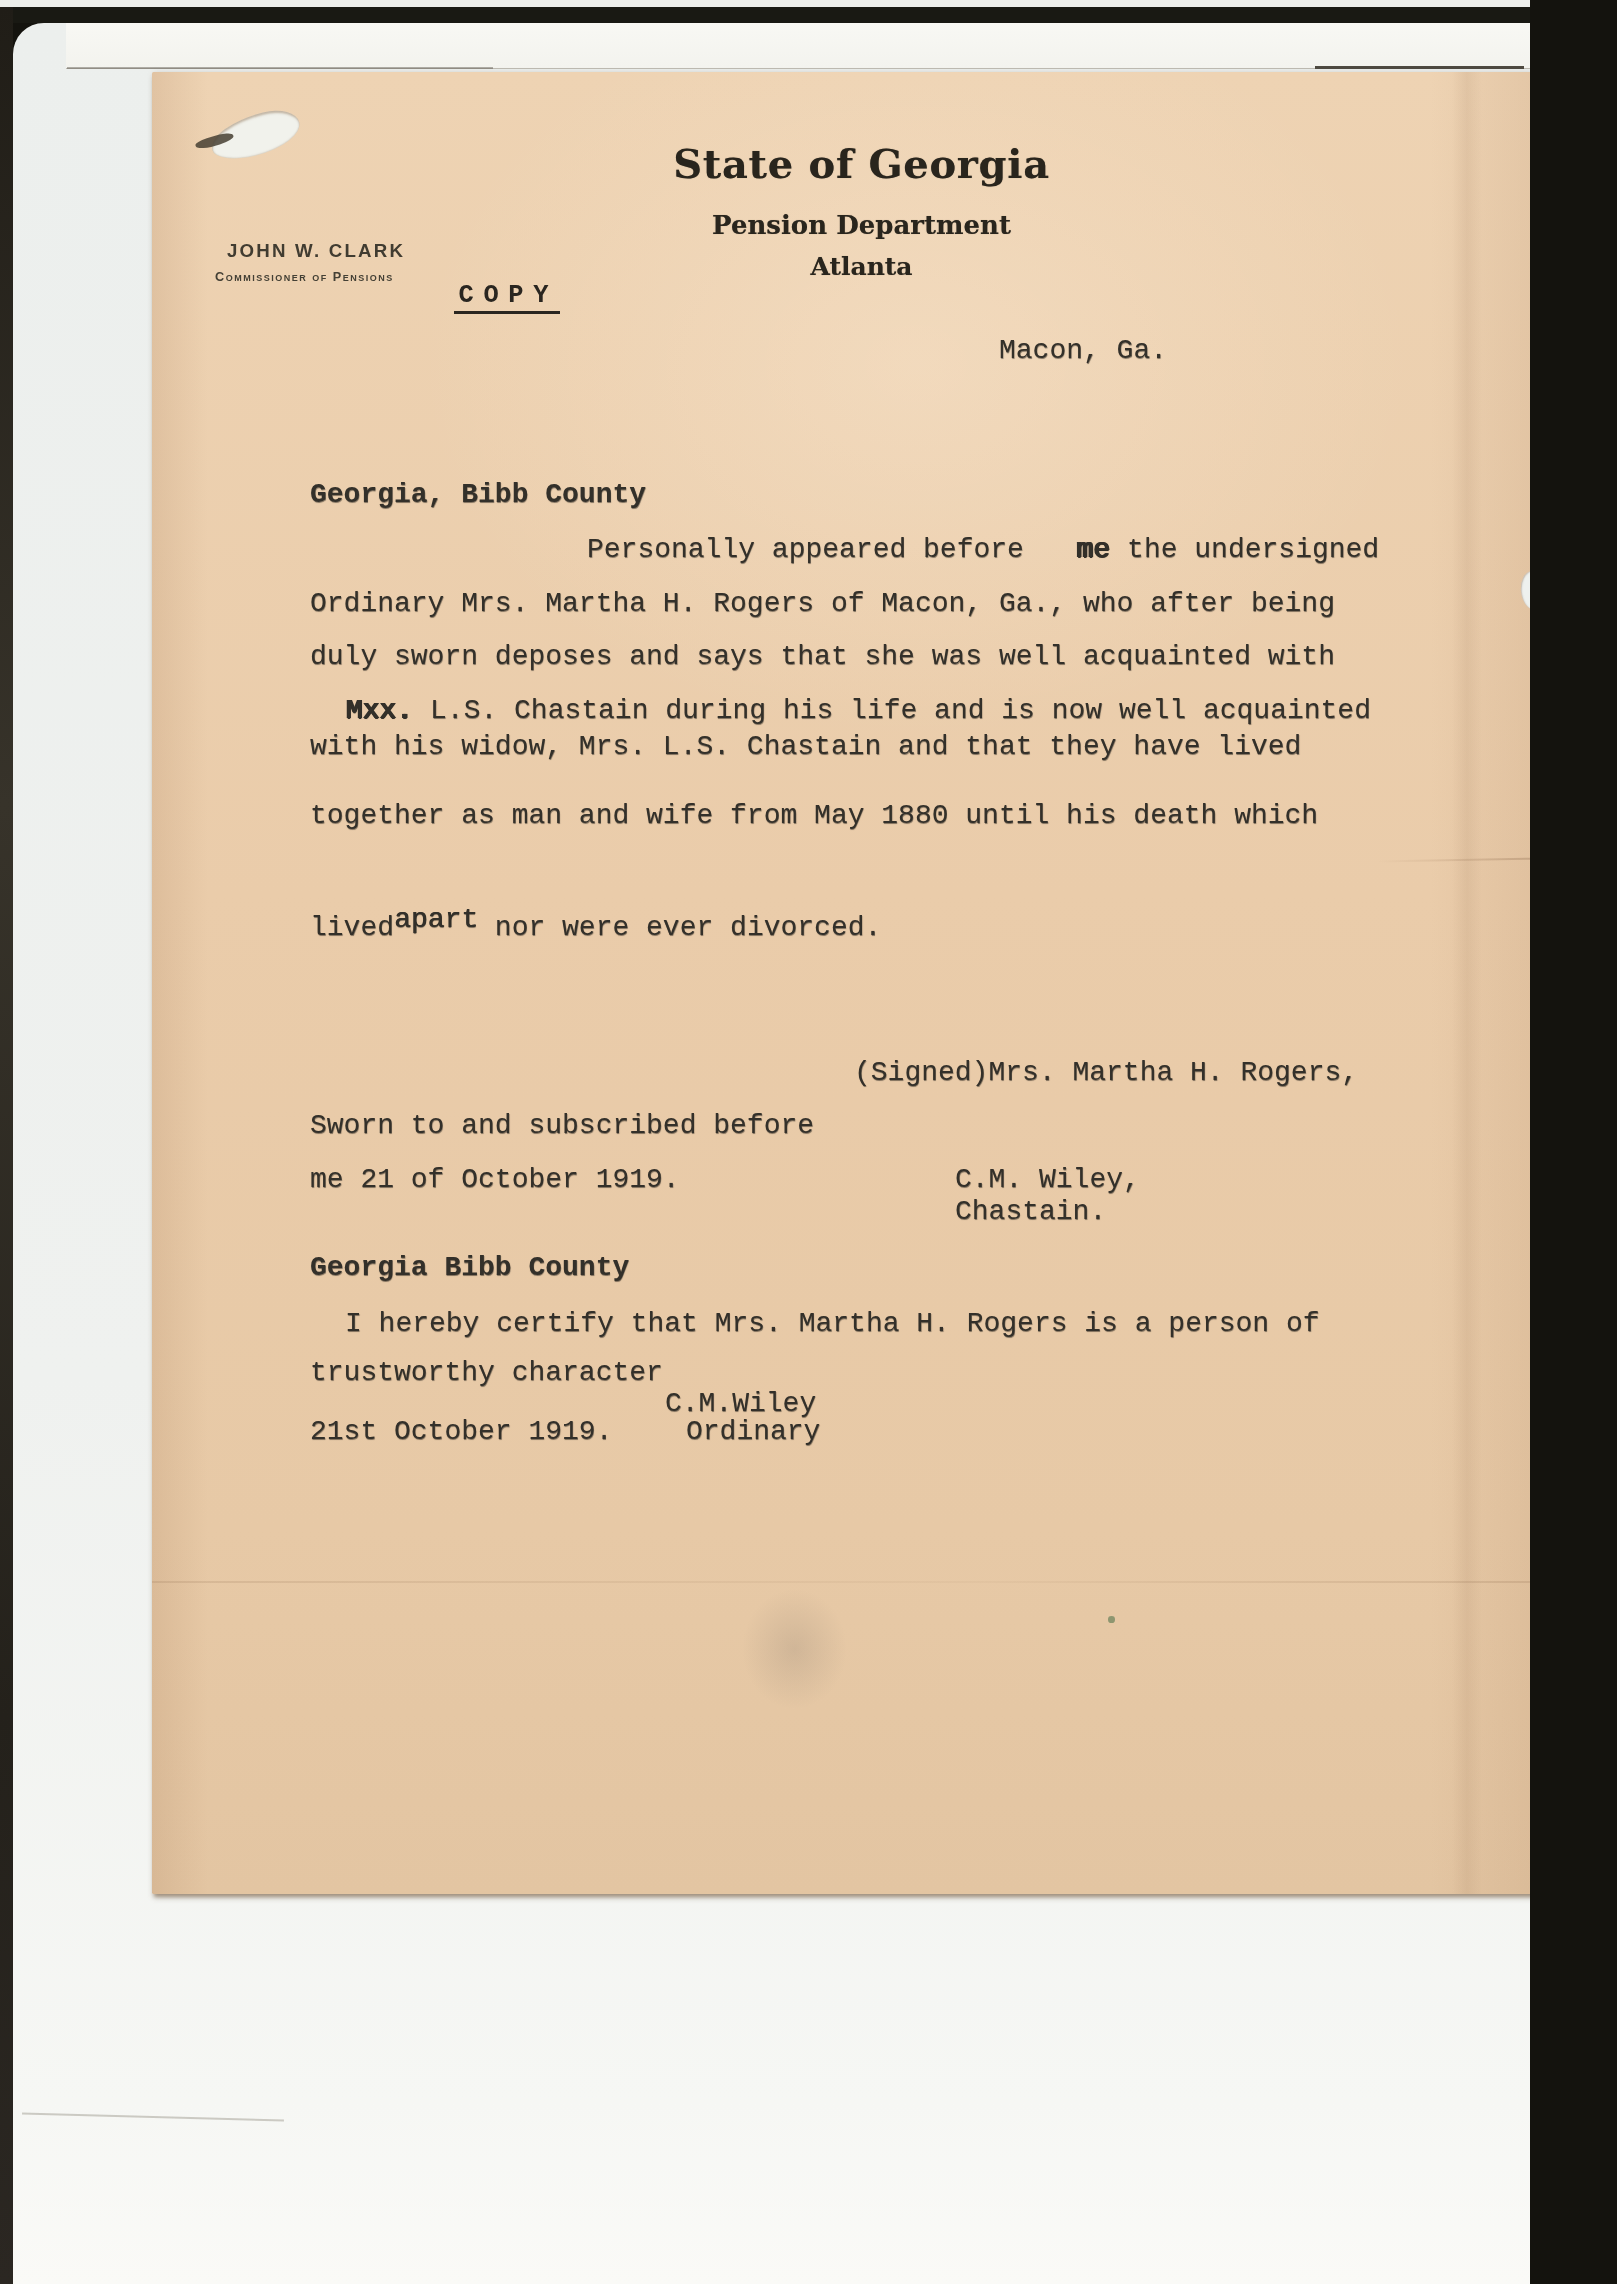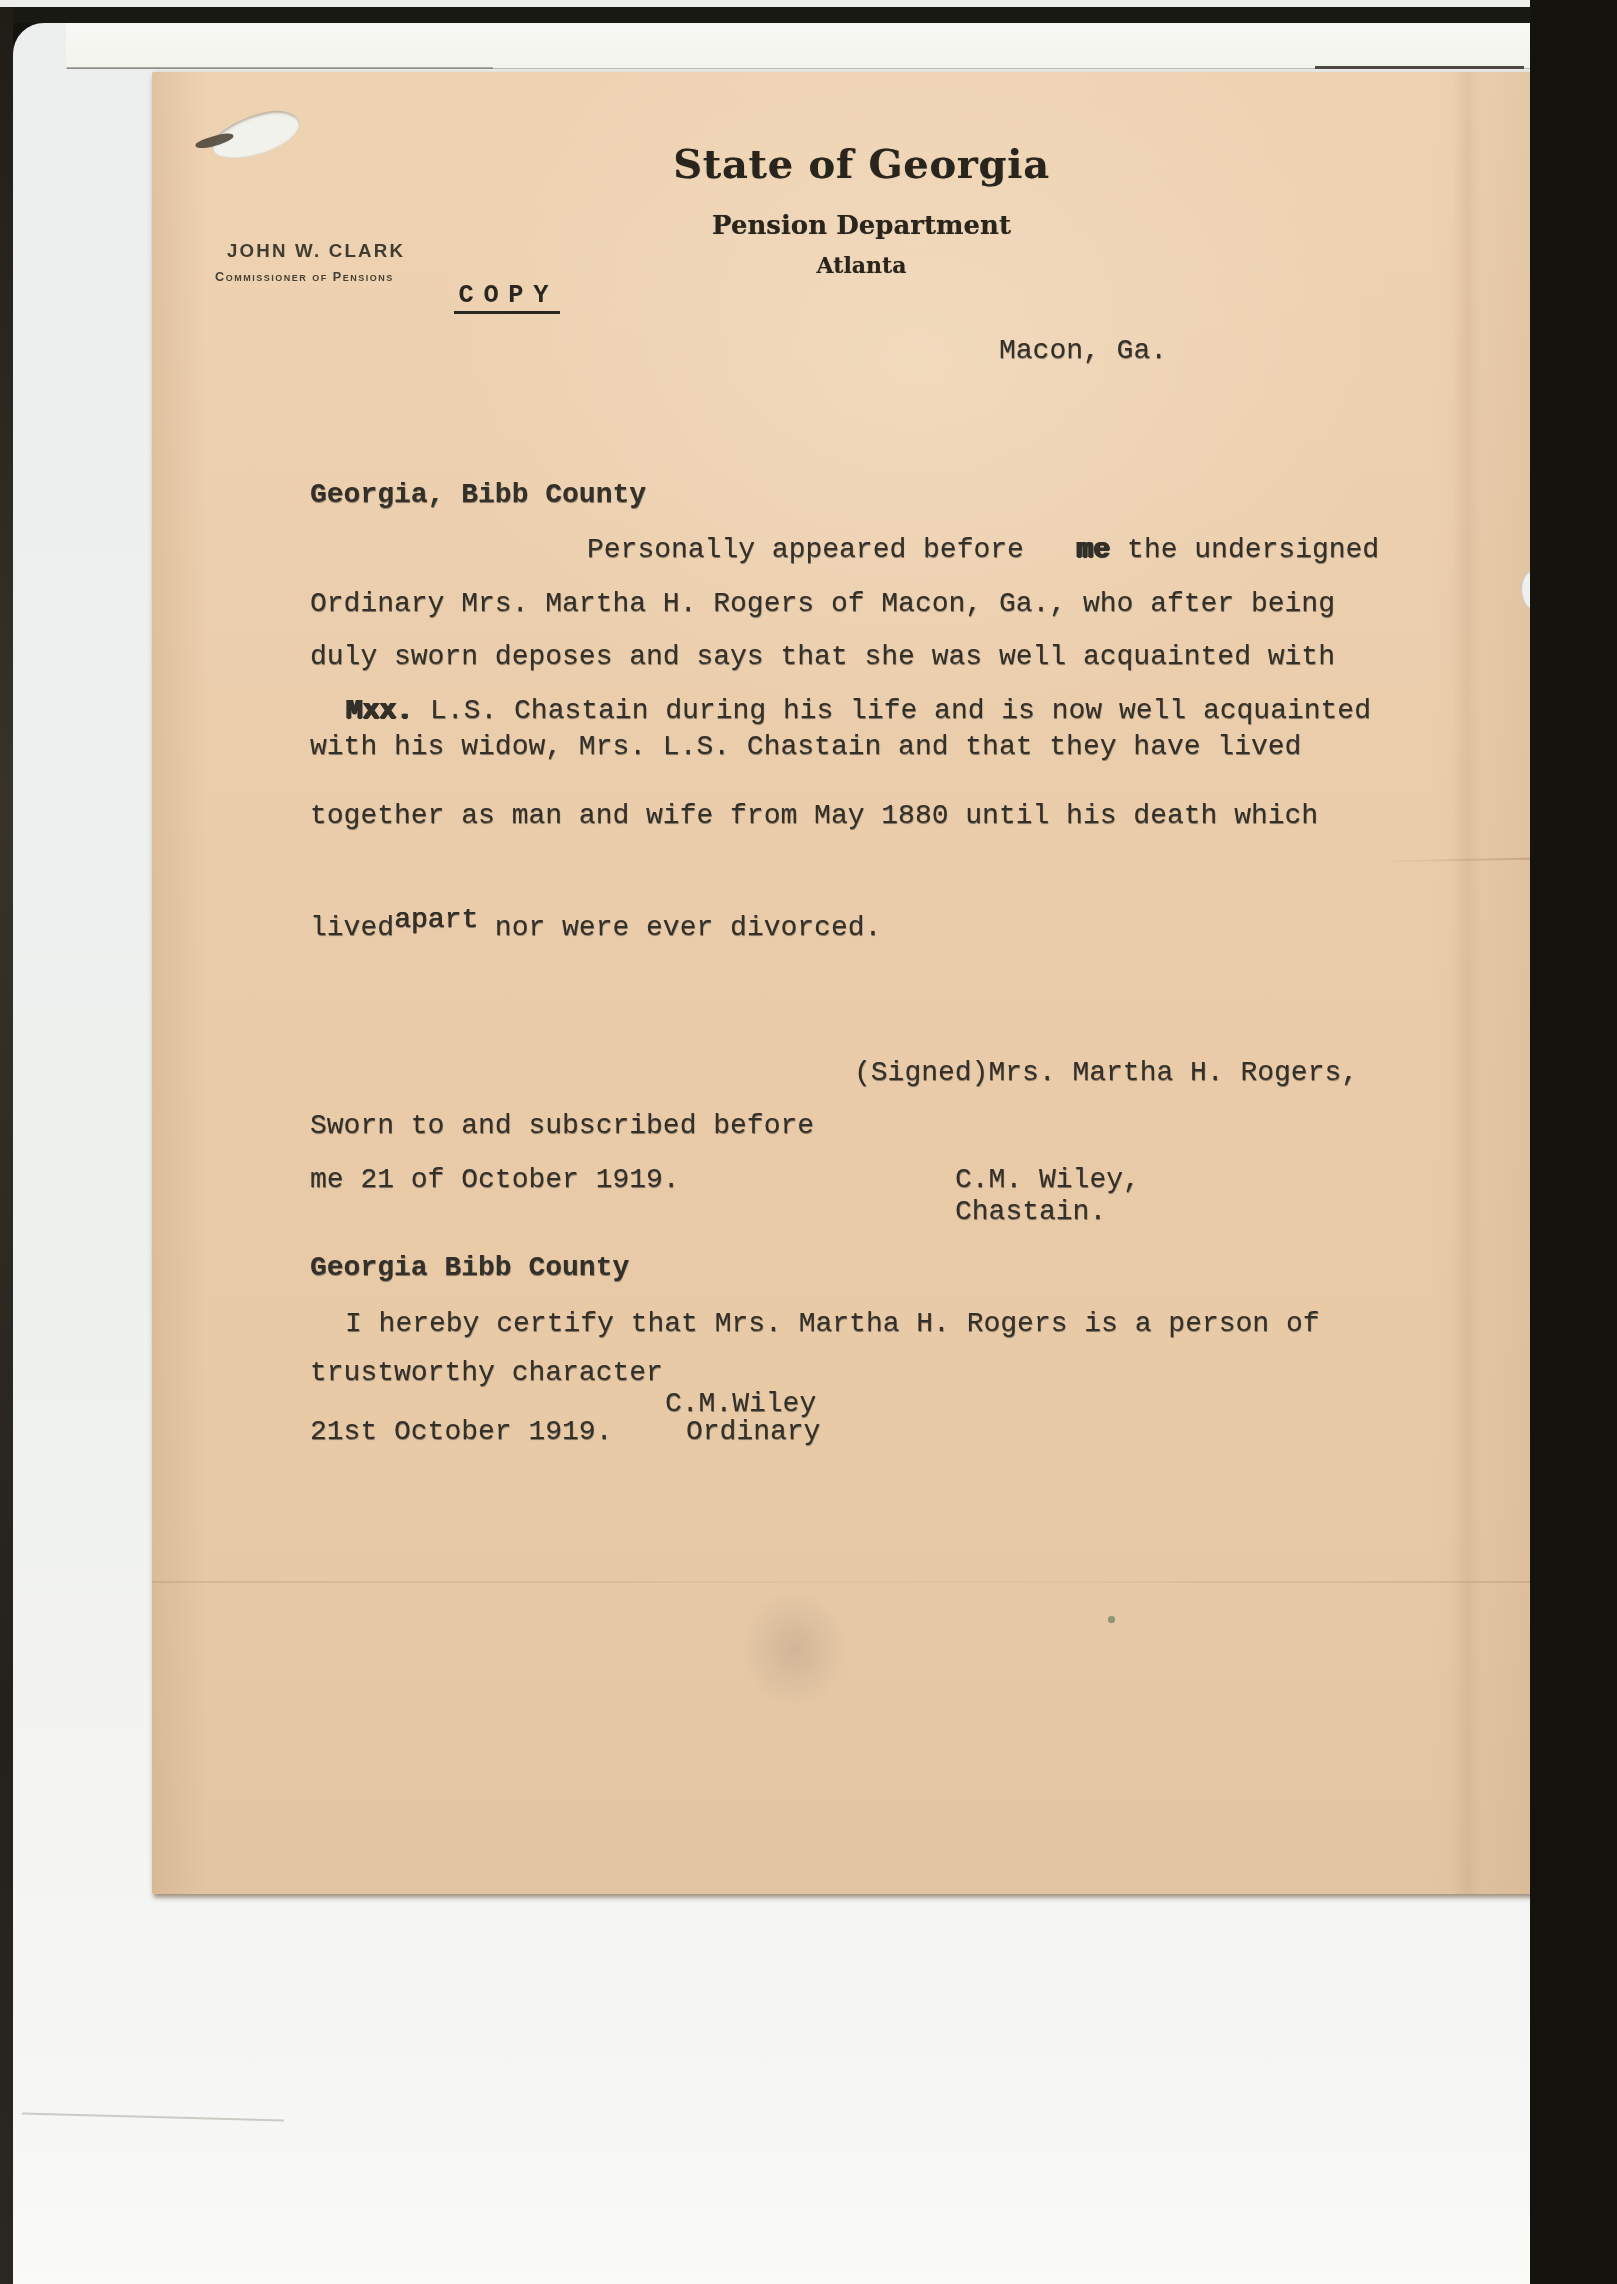--- a/index.html
+++ b/index.html
@@ -51,21 +51,21 @@
   #stain-smudge{position:absolute;left:590px;top:1517px;width:105px;height:120px;
                 background:radial-gradient(closest-side,rgba(110,100,92,.18),rgba(110,100,92,0));}
   #stain-dot{position:absolute;left:956px;top:1544px;width:6.7px;height:6.7px;border-radius:50%;
              background:rgba(70,110,70,.55);}
 
   
   .lh{position:absolute;left:30px;right:0;text-align:center;color:#29251d;
       font-family:"DejaVu Serif",serif;font-weight:bold;text-shadow:0 0 0.7px rgba(40,35,25,.5);}
   #lh-state{top:70px;font-size:40px;line-height:1.1;letter-spacing:0.7px;}
   #lh-dept{top:139px;font-size:26px;line-height:1.1;}
-  #lh-city{top:181px;font-size:22px;line-height:1.1;}
+  #lh-city{top:181px;font-size:25px;line-height:1.1;}
   #official-name{position:absolute;left:75px;top:170px;font:bold 18.7px/1 "Liberation Sans",sans-serif;
                  letter-spacing:2.2px;color:#413c31;}
   #official-title{position:absolute;left:63px;top:199px;font:bold 12.7px/1 "Liberation Sans",sans-serif;
                   font-variant:small-caps;letter-spacing:1.5px;color:#444035;}
   #copy-label{position:absolute;left:302px;top:211px;font:bold 25.4px/1 "Liberation Mono",monospace;
               letter-spacing:9.7px;color:#2a2620;border-bottom:3.7px solid #2a2620;padding:0 1.5px 3px 4.5px;}
 
   
   .ln{position:absolute;font:28px/1.15 "Liberation Mono",monospace;color:#33302a;white-space:pre;
       text-shadow:0.4px 0.5px 0.7px rgba(48,42,34,.55);}
@@ -84,21 +84,21 @@
   #att2{left:158px;top:1092px;}
   #att-name{left:803px;top:1092px;}
   #att-title{left:803px;top:1124px;}
   #cert-head{left:158px;top:1180px;font-weight:bold;}
   #cert1{left:193px;top:1236px;}
   #cert2{left:158px;top:1285px;}
   #cert-sig{left:513px;top:1316px;}
   #cert-date{left:158px;top:1344px;}
   #cert-title{left:534px;top:1344px;}
 
-  .xout{font-weight:bold;
+  .xout{font-weight:normal;
         text-shadow:1.1px 0 currentColor,-1.1px 0 currentColor,0 0.7px currentColor,0.4px 0.5px 0.7px rgba(48,42,34,.55);padding-left:36px;}
   .raised{position:relative;top:-8.2px;text-shadow:0.7px 0 currentColor,0.4px 0.5px 0.7px rgba(48,42,34,.55);}
 </style>
 </head>
 <body>
 
 <div id="scan">
   <div id="top-sliver"></div>
   <div id="top-strip"></div>
   <div id="left-strip"></div>

